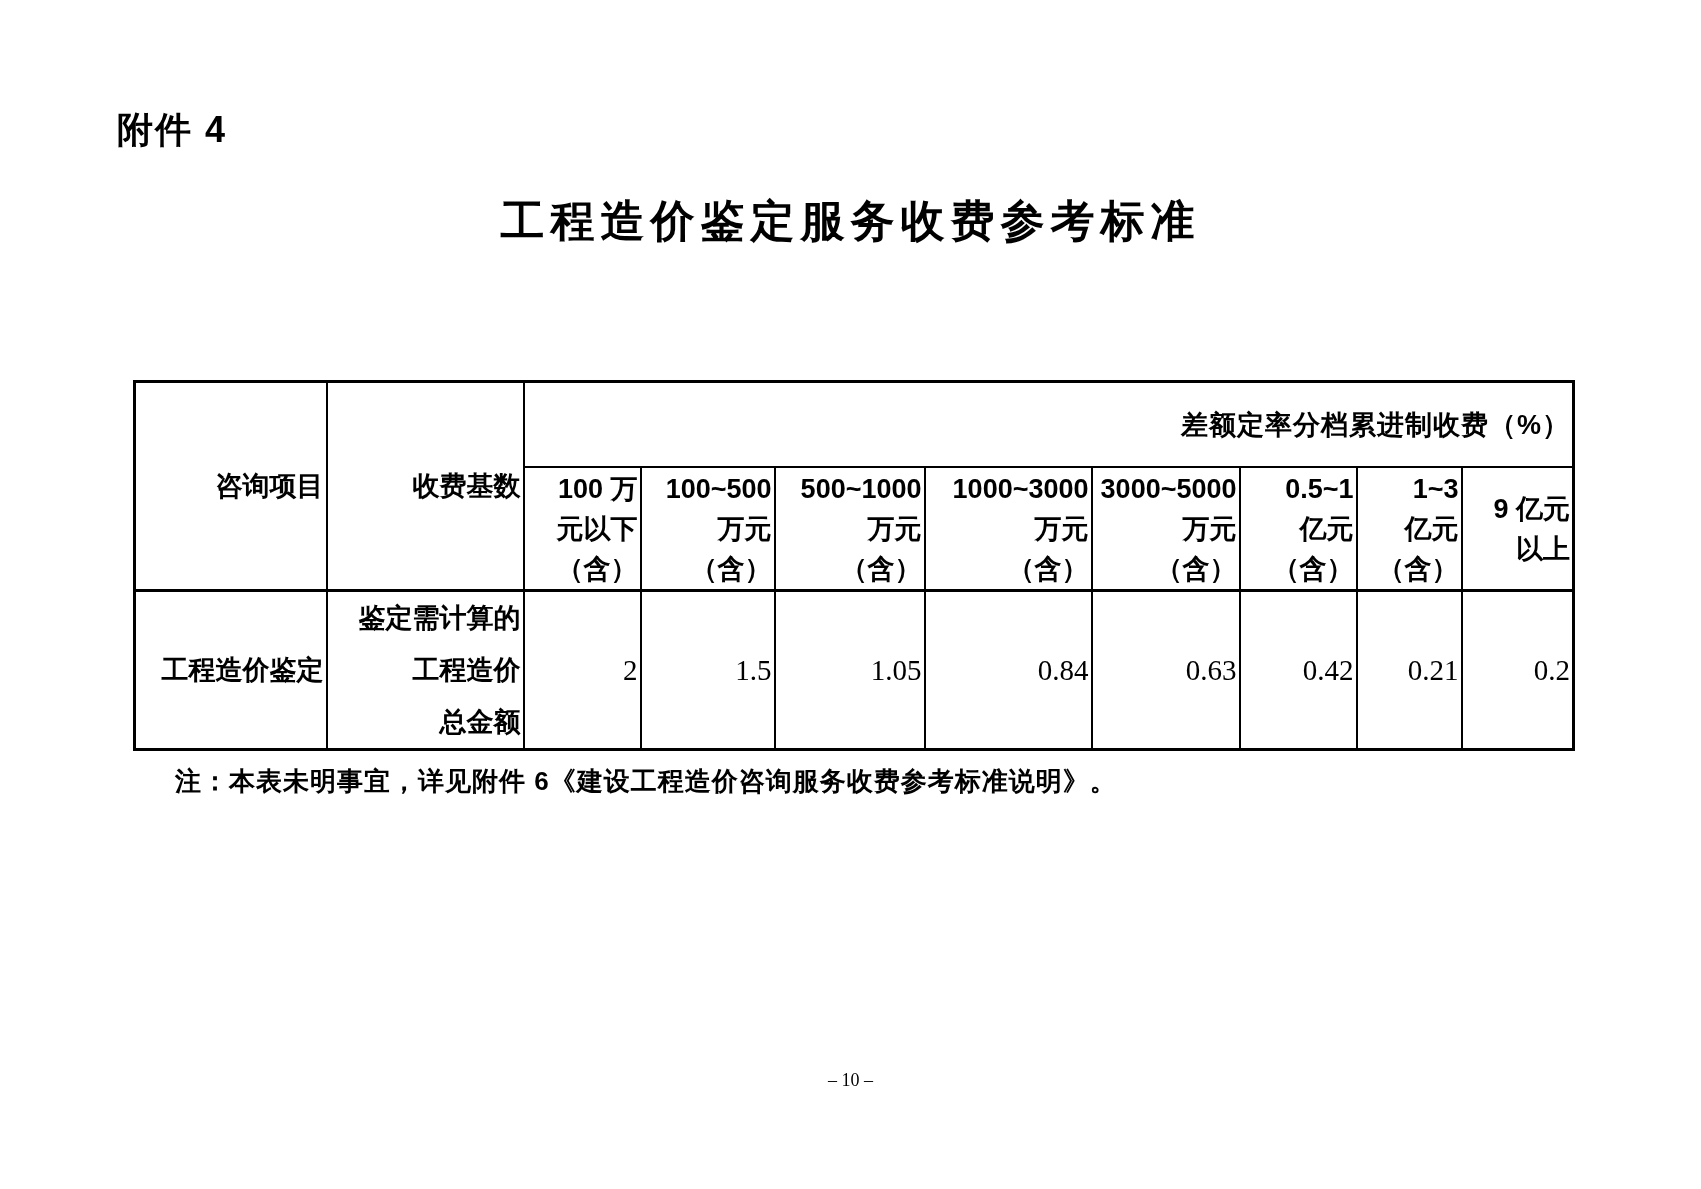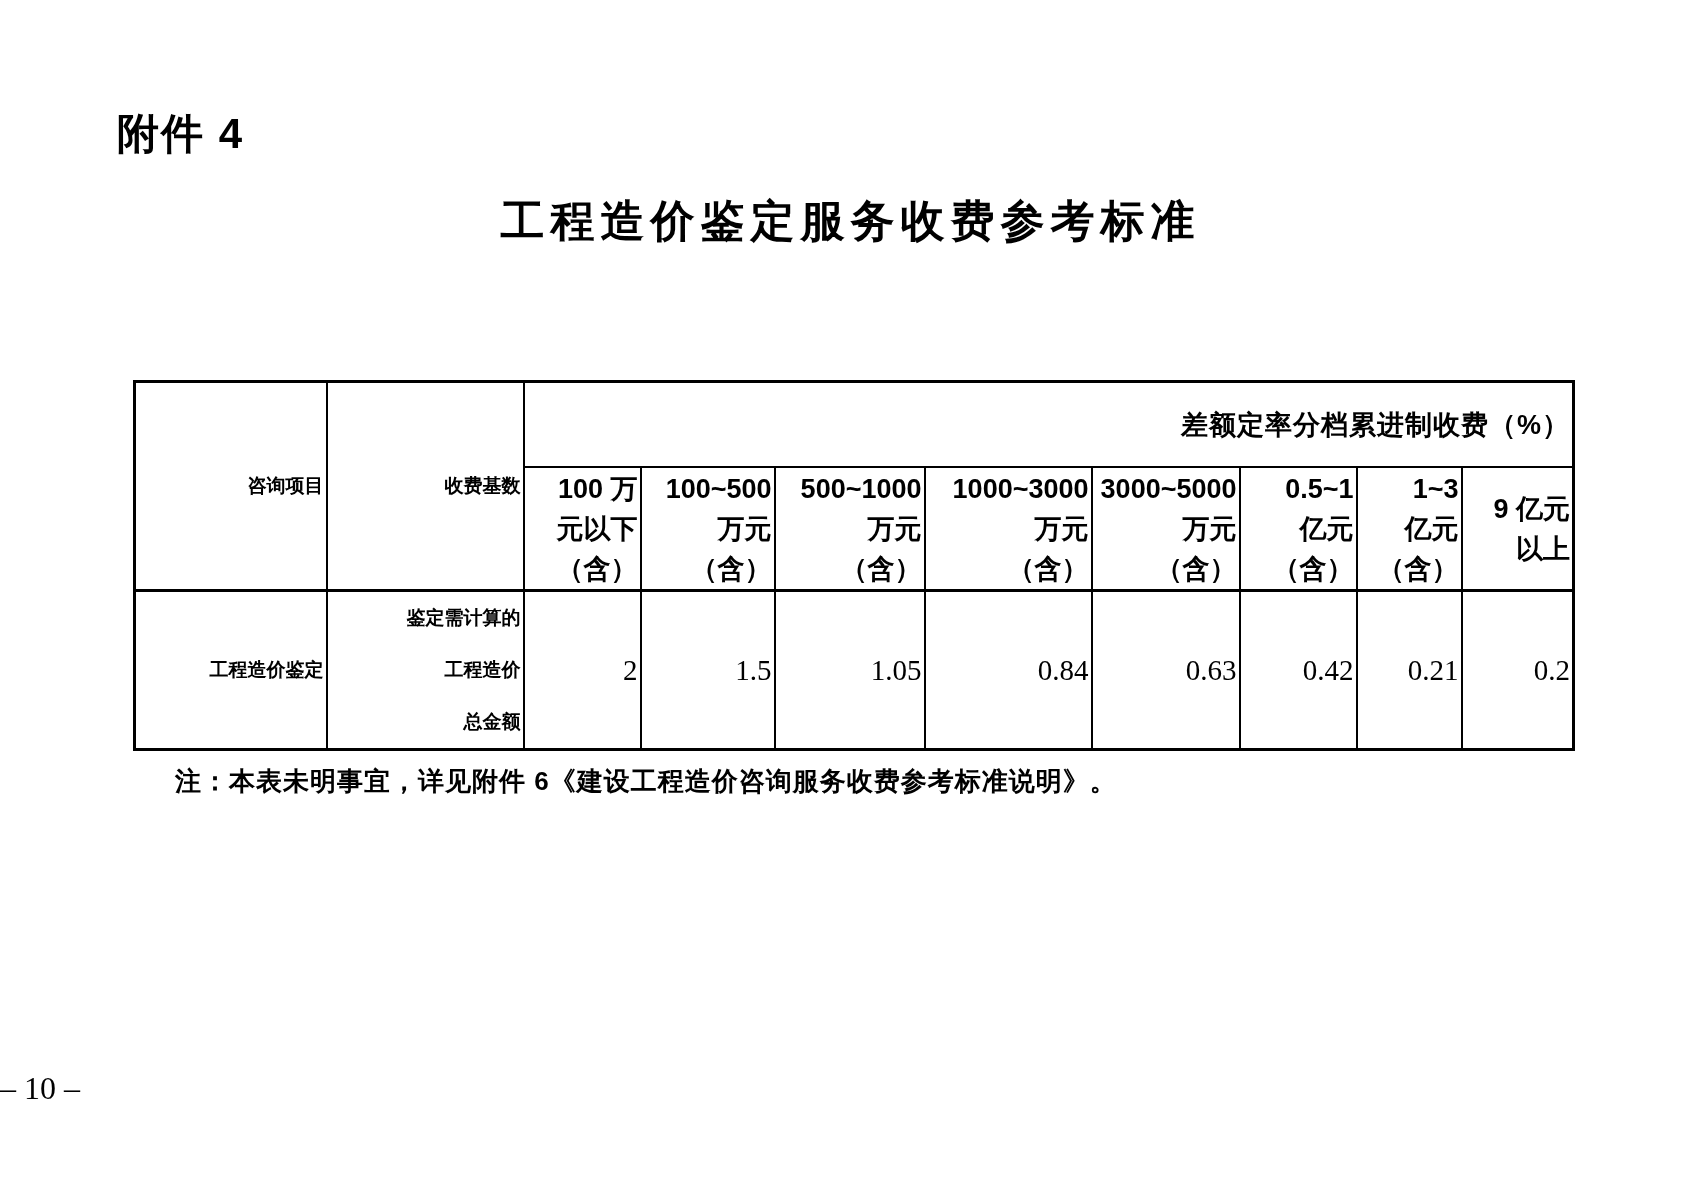--- a/index.html
+++ b/index.html
@@ -13,21 +13,21 @@
     position: relative;
     width: 1701px;
     height: 1189px;
     background: #ffffff;
     overflow: hidden;
   }
   .attachment {
     position: absolute;
     left: 117px;
     top: 106px;
-    font-size: 42px;
+    font-size: 36px;
     font-weight: bold;
     letter-spacing: 2px;
   }
   .title {
     position: absolute;
     left: 0;
     right: 0;
     top: 192px;
     margin: 0;
     text-align: center;
@@ -52,21 +52,21 @@
     overflow: hidden;
   }
   tr.row-group td { height: 83px; }
   tr.row-tiers td { height: 121px; }
   tr.row-data td {
     height: 121px;
     border-top: 3px solid #000;
   }
   .hdr {
     font-weight: bold;
-    font-size: 19px;
+    font-size: 27px;
   }
   .group-hdr {
     font-weight: bold;
     font-size: 27px;
     letter-spacing: 1px;
   }
   .tier-hdr {
     font-weight: bold;
     font-size: 27px;
     line-height: 40px;
@@ -87,22 +87,22 @@
     top: 764px;
     font-size: 26px;
     font-weight: bold;
     letter-spacing: 1px;
   }
   .pageno {
     position: absolute;
     left: 0;
     right: 0;
     top: 1070px;
-    text-align: left;
-    font-size: 32px;
+    text-align: center;
+    font-size: 18px;
     font-family: "Liberation Serif", serif;
   }
 </style>
 </head>
 <body>
 
 <div class="page">
 
   <div class="attachment">附件 4</div>
 

